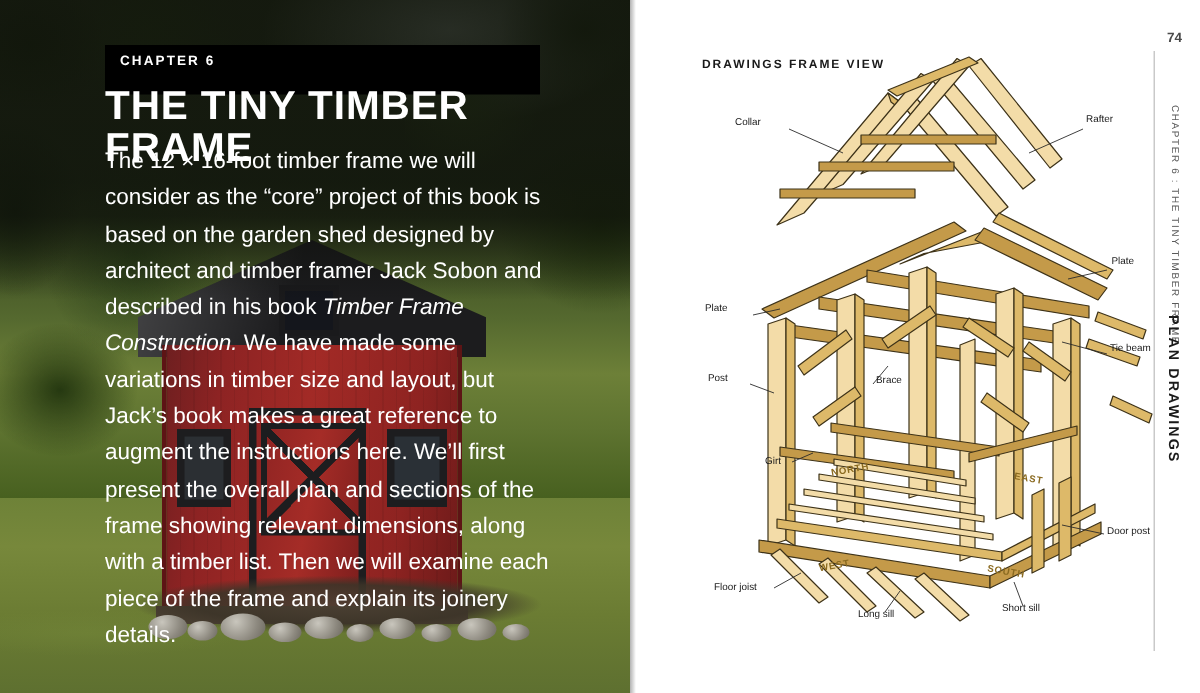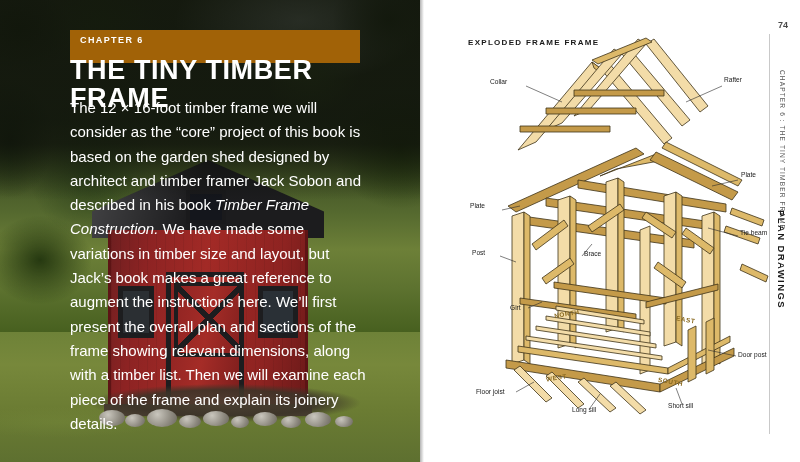--- a/index.html
+++ b/index.html
@@ -126,21 +126,21 @@
     background: #4a3f32;
   }
 
   
   .text-overlay {
     position: absolute; left: 0; top: 0; width: 420px; height: 200px;
     background: linear-gradient(to bottom, rgba(12,14,10,.78) 0%, rgba(12,14,10,.72) 72%, rgba(12,14,10,0) 100%);
   }
   .chapter-bar {
     position: absolute; left: 70px; top: 30px; width: 290px; height: 33px;
-    background: #a16207;
+    background: #000000;
   }
   .chapter-bar span {
     position: absolute; left: 10px; top: 5px;
     color: #fff; font-size: 9px; font-weight: bold; letter-spacing: 1.4px;
   }
   .page-title {
     position: absolute; left: 70px; top: 56px; width: 330px;
     color: #ffffff;
     font-family: "Liberation Sans", sans-serif;
     font-size: 27px; font-weight: bold; letter-spacing: .6px;
@@ -258,21 +258,21 @@
     </div>
   </div>
 
   <div class="page-right">
 
     <div class="page-number">74</div>
     <div class="side-rule"></div>
     <div class="side-run">CHAPTER 6 : THE TINY TIMBER FRAME</div>
     <div class="side-sec">PLAN DRAWINGS</div>
 
-    <div class="fig-label">EXPLODED FRAME FRAME</div>
+    <div class="fig-label">DRAWINGS FRAME VIEW</div>
 
     <div class="drawing">
       <svg width="330" height="410" viewBox="0 0 330 410">
         <defs>
           <style>
             .tb { fill:#f3dca8; stroke:#3d3218; stroke-width:.8; stroke-linejoin:round; }
             .tbs{ fill:#ddb969; stroke:#3d3218; stroke-width:.8; stroke-linejoin:round; }
             .tbd{ fill:#c49a49; stroke:#3d3218; stroke-width:.8; stroke-linejoin:round; }
             .ldr{ stroke:#2a2a2a; stroke-width:.6; fill:none; }
           </style>

